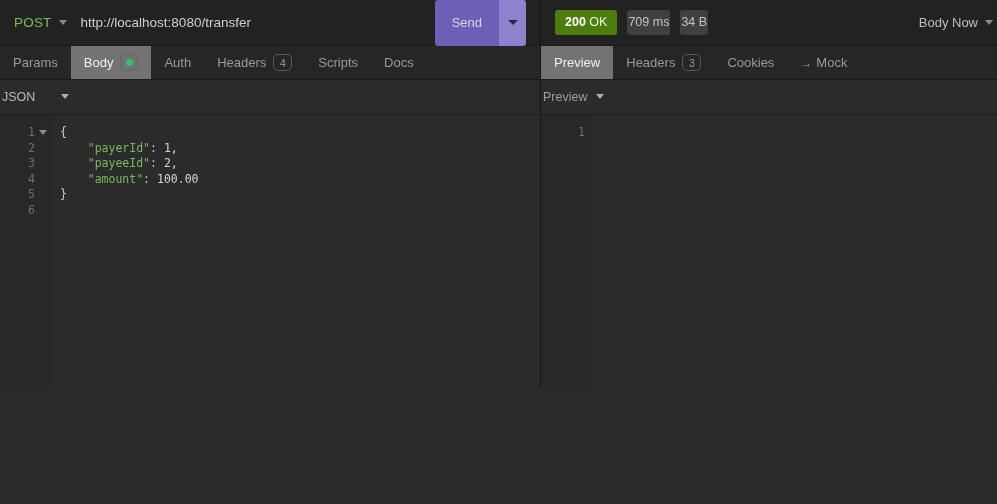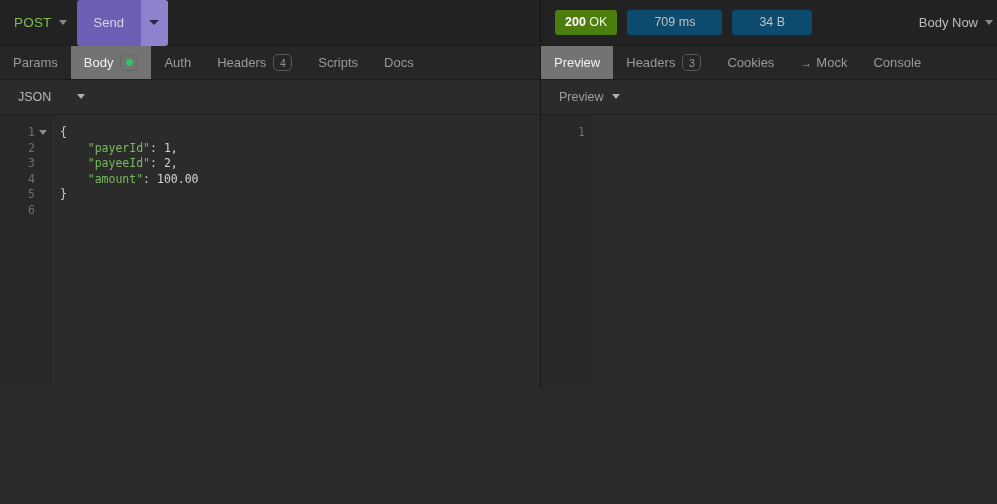--- a/index.html
+++ b/index.html
@@ -112,25 +112,25 @@
     color: #ffffff;
     font-size: 12.5px;
     border-radius: 3px;
     padding: 5px 10px;
     line-height: 1.15;
     white-space: nowrap;
   }
   .status-badge b { font-weight: bold; }
   .status-badge span { color: #eafbe0; font-weight: normal; }
   .meta-badge {
-    background: #0c4a6e;
+    background: #404040;
     color: #c2c2c2;
     font-size: 12.5px;
     border-radius: 3px;
-    padding: 5px 27px;
+    padding: 5px 1px;
     line-height: 1.15;
     white-space: nowrap;
   }
   .spacer { flex: 1 1 auto; }
   .timestamp {
     color: #bdbdbd;
     font-size: 13px;
     display: flex;
     align-items: center;
     cursor: pointer;
@@ -212,21 +212,21 @@
     font-size: 12px;
     margin-right: -3px;
   }
 
   
   .subbar {
     height: 35px;
     min-height: 35px;
     display: flex;
     align-items: center;
-    padding: 0 18px;
+    padding: 0 2px;
     background: #2b2b2b;
     border-bottom: 1px solid #1e1e1e;
   }
   .subbar-sel {
     display: flex;
     align-items: center;
     color: #b8b8b8;
     font-size: 12.5px;
     cursor: pointer;
   }
@@ -292,20 +292,21 @@
 
 <div class="app">
 
   <div class="urlbar">
 
     <div class="urlbar-left">
       <div class="method-wrap">
         <span class="method">POST</span>
         <span class="caret"></span>
       </div>
+      <input class="url-input" type="text" value="http://localhost:8080/transfer" placeholder="Enter URL" style="">
       <div class="send-group">
         <button class="send-btn">Send</button>
         <div class="send-caret">
           <i></i>
         </div>
       </div>
     </div>
 
     <div class="urlbar-right">
       <div class="status-badge">
@@ -380,23 +381,20 @@
             <span>Headers</span>
             <span class="tab-badge">3</span>
           </div>
           <div class="tab">
             <span>Cookies</span>
           </div>
           <div class="tab">
             <span class="arrow-icon">→</span>
             <span>Mock</span>
           </div>
-          <div class="tab">
-            <span>Console</span>
-          </div>
         </div>
 
       <div class="subbar">
         <div class="subbar-sel dim">
           <span>Preview</span>
           <span class="caret"></span>
         </div>
       </div>
 
       <div class="editor">

